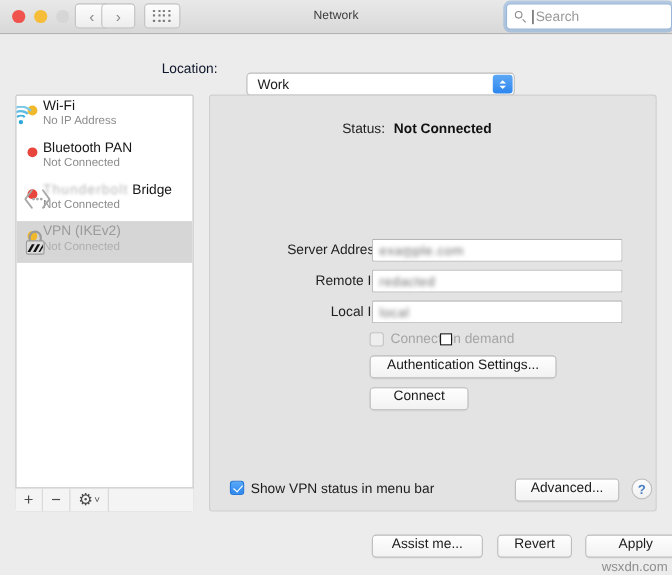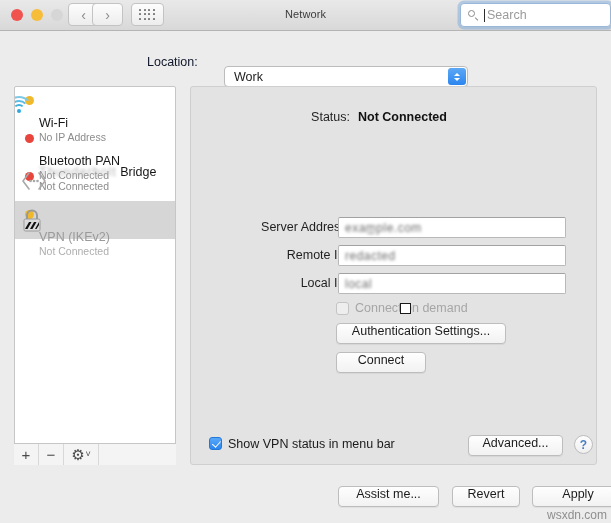--- a/index.html
+++ b/index.html
@@ -223,21 +223,21 @@
     position: absolute;
     left: 24px; top: 2px;
     right: 36px;
   }
   .svc-name {
     font-size: 12.5px;
     color: #161616;
     white-space: nowrap;
     text-align: right;
   }
-  .svc-name.left { text-align: left; margin-top: 27px; }
+  .svc-name.left { text-align: left; }
   .svc-sub {
     font-size: 10.5px;
     color: #8c8c8c;
     margin-top: 1px;
   }
   .svc.selected .svc-name { color: #9a9a9a; }
   .svc.selected .svc-sub  { color: #aeaeae; }
   .svc-icon {
     position: absolute;
     right: 6px; top: 5px;

